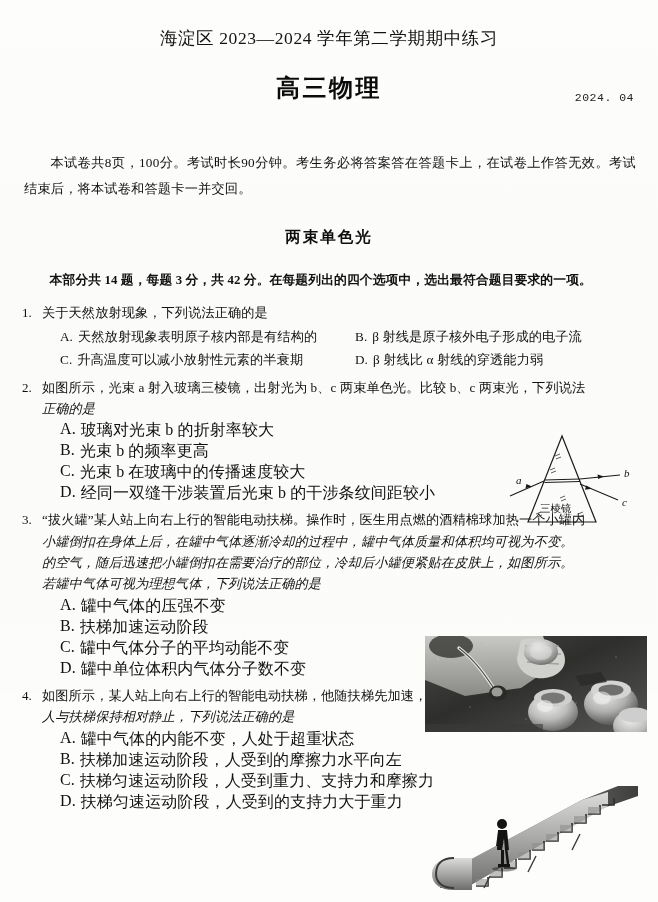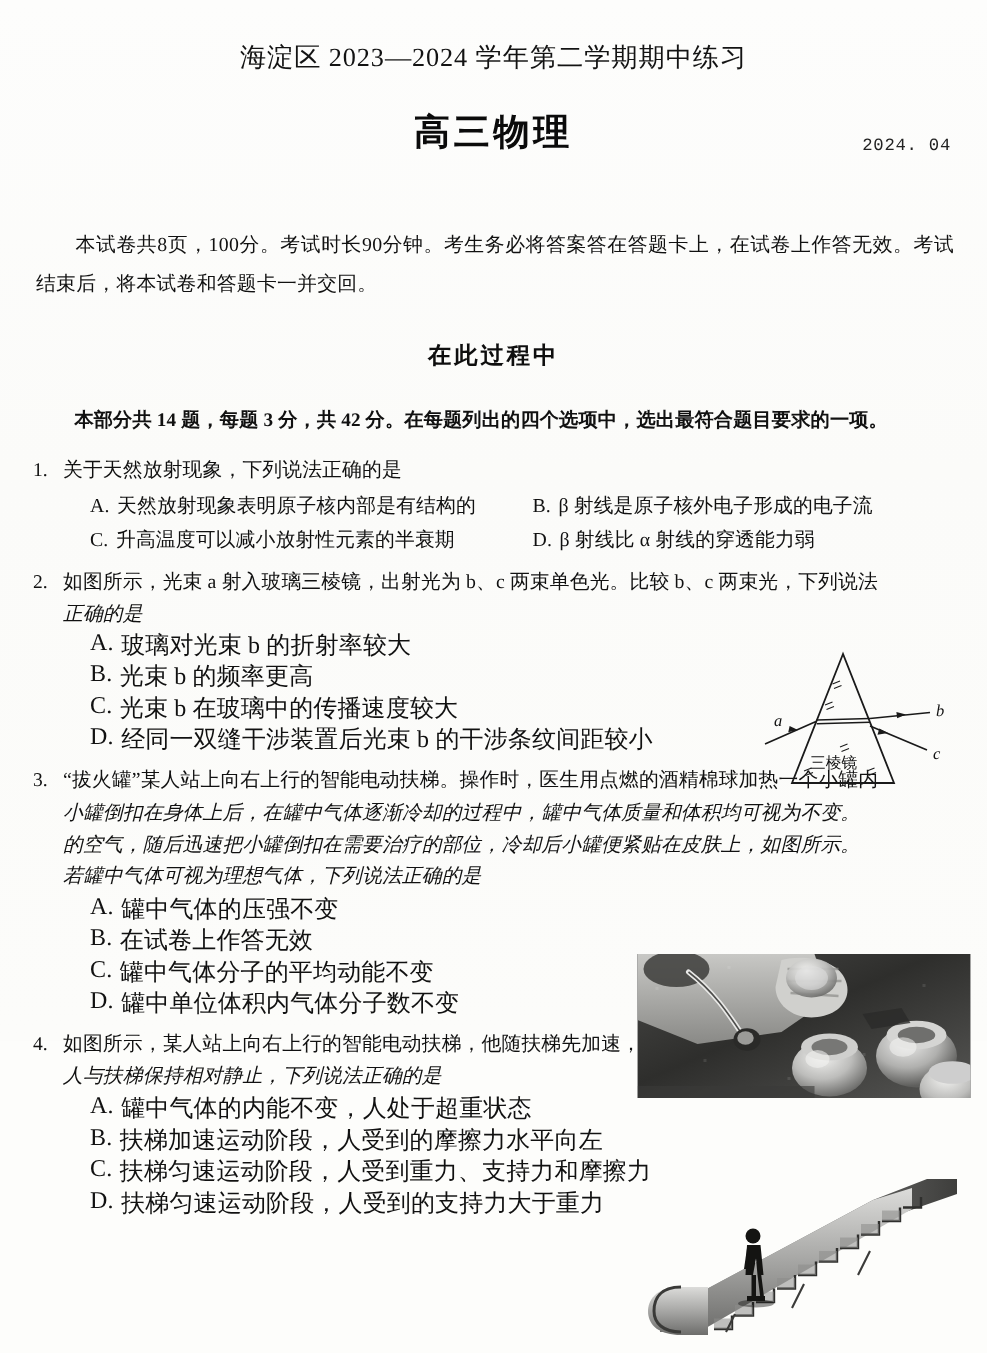--- a/index.html
+++ b/index.html
@@ -179,21 +179,21 @@
 <div class="page">
 
   <div class="doc-title">海淀区 2023—2024 学年第二学期期中练习</div>
   <div class="subject-row">
     <span class="subject">高三物理</span>
     <span class="exam-date">2024. 04</span>
   </div>
 
   <div class="instructions">本试卷共8页，100分。考试时长90分钟。考生务必将答案答在答题卡上，在试卷上作答无效。考试结束后，将本试卷和答题卡一并交回。</div>
 
-  <div class="part-title">在此过程中</div>
+  <div class="part-title">两束单色光</div>
   <div class="part-note">本部分共 14 题，每题 3 分，共 42 分。在每题列出的四个选项中，选出最符合题目要求的一项。</div>
 
   <div class="questions">
 
     <div class="q">
       <div class="q-head">
         <span class="q-num">1.</span>
         <span class="q-text">关于天然放射现象，下列说法正确的是</span>
       </div>
       <div class="opts">
@@ -254,21 +254,21 @@
       <div class="q-cont">小罐倒扣在身体上后，在罐中气体逐渐冷却的过程中，罐中气体质量和体积均可视为不变。</div>
       <div class="q-cont">的空气，随后迅速把小罐倒扣在需要治疗的部位，冷却后小罐便紧贴在皮肤上，如图所示。</div>
       <div class="q-cont">若罐中气体可视为理想气体，下列说法正确的是</div>
       <div class="opts">
         <div class="opt opt-single">
           <span class="lbl">A.</span>
           <span>罐中气体的压强不变</span>
         </div>
         <div class="opt opt-single">
           <span class="lbl">B.</span>
-          <span>在试卷上作答无效</span>
+          <span>扶梯加速运动阶段</span>
         </div>
         <div class="opt opt-single">
           <span class="lbl">C.</span>
           <span>罐中气体分子的平均动能不变</span>
         </div>
         <div class="opt opt-single">
           <span class="lbl">D.</span>
           <span>罐中单位体积内气体分子数不变</span>
         </div>
       </div>

